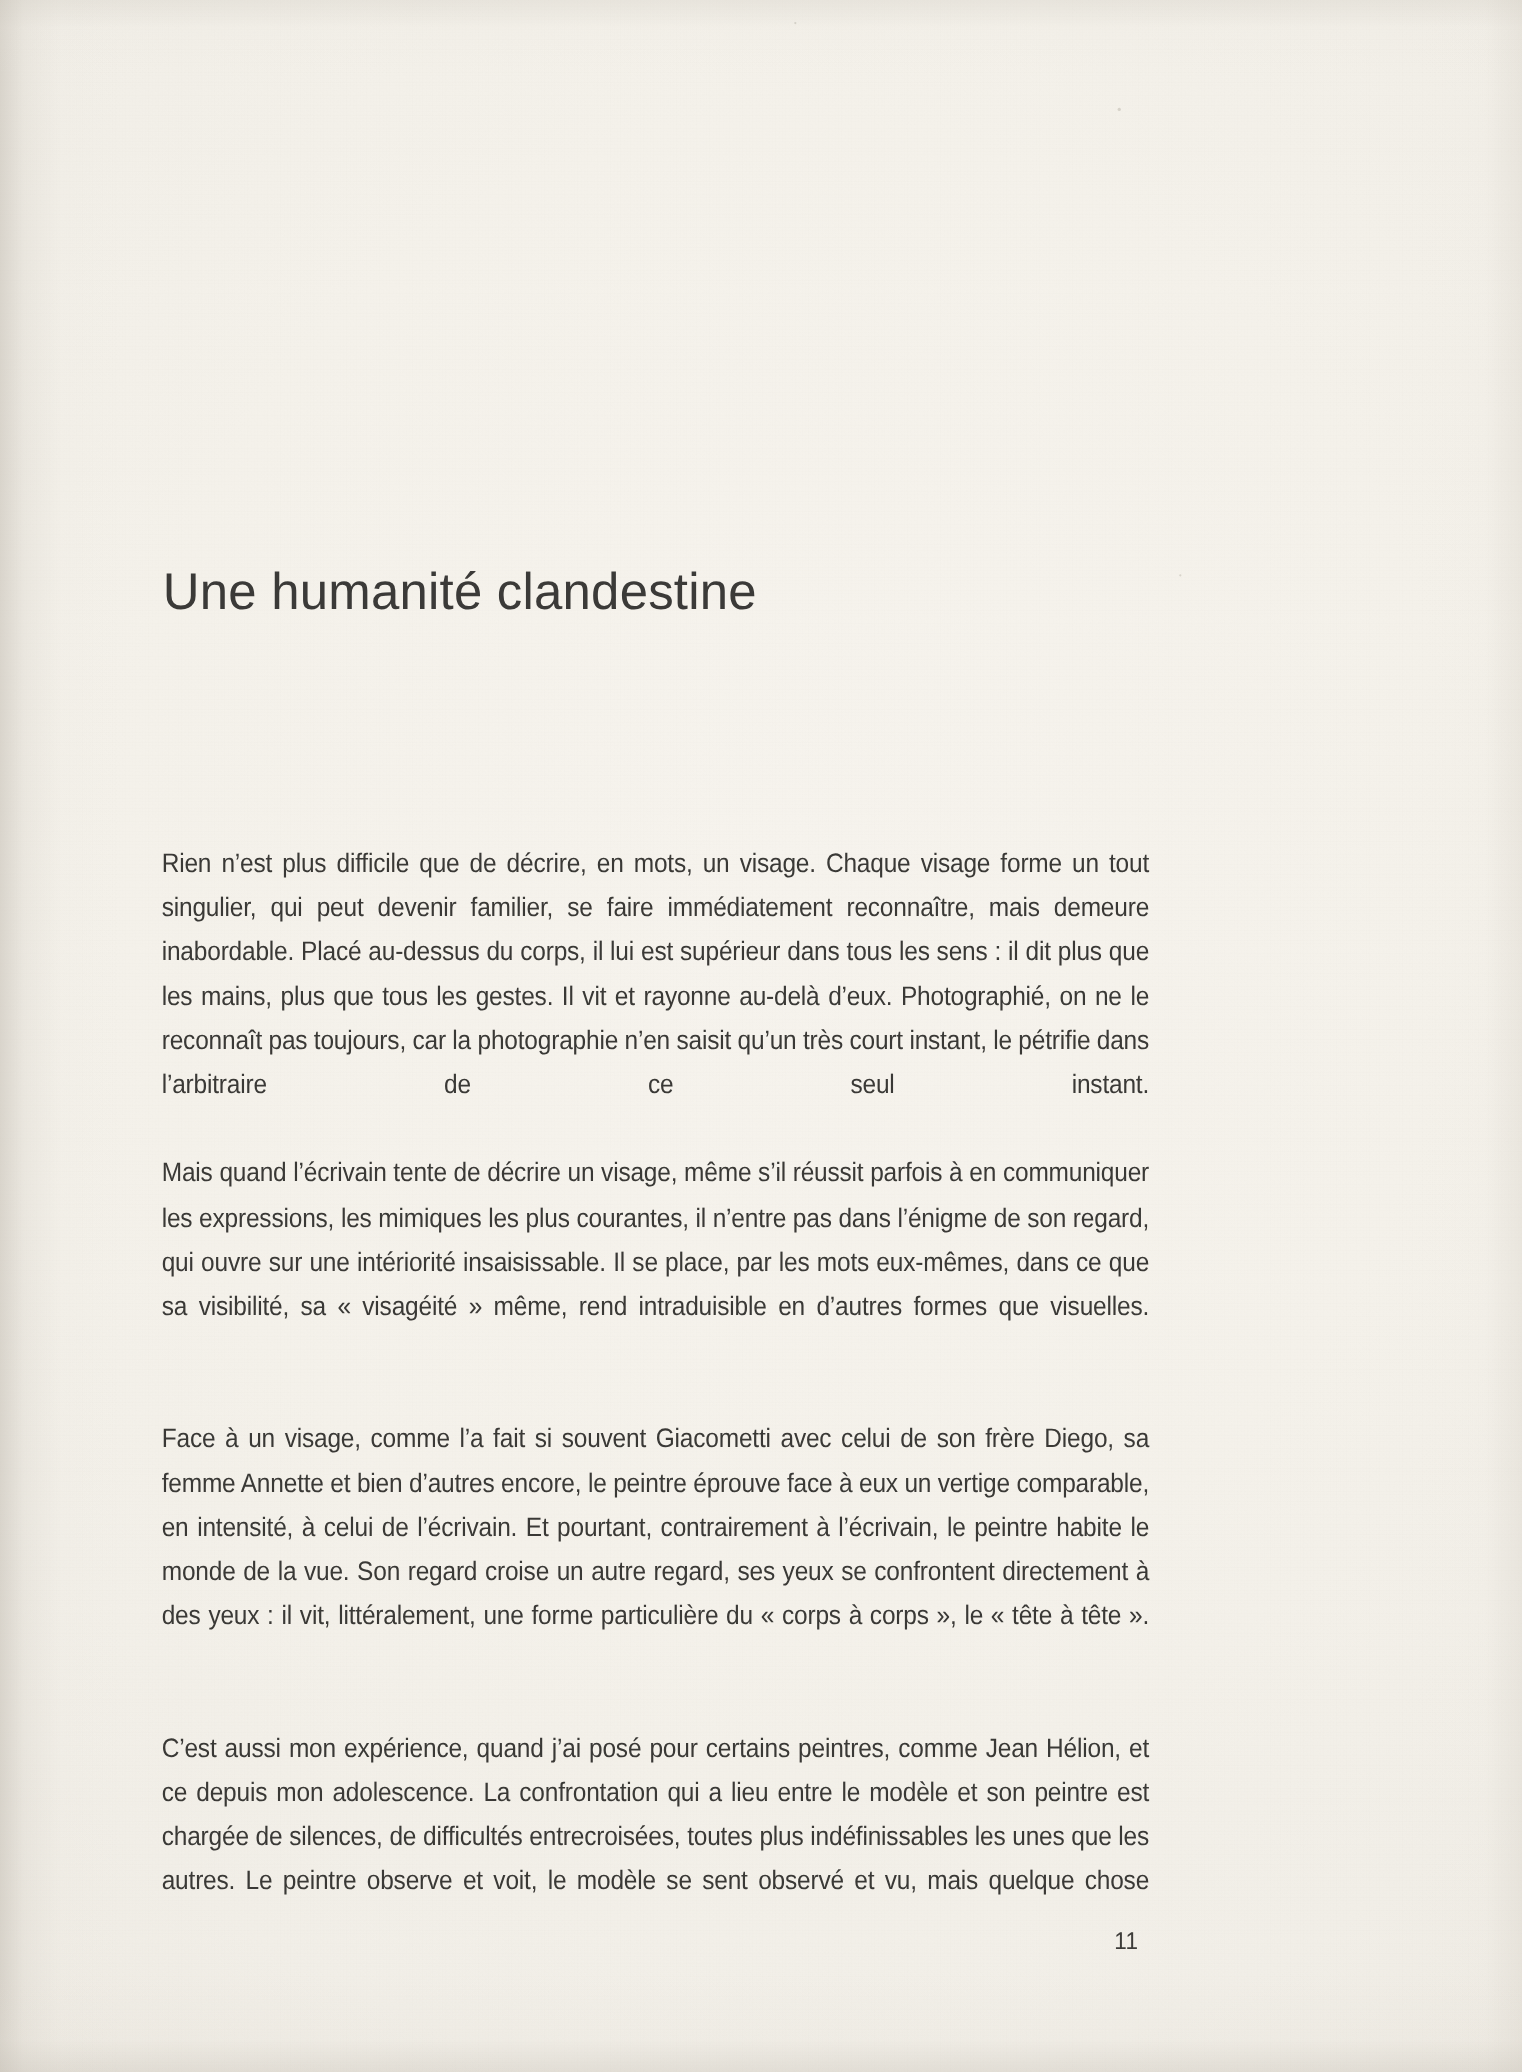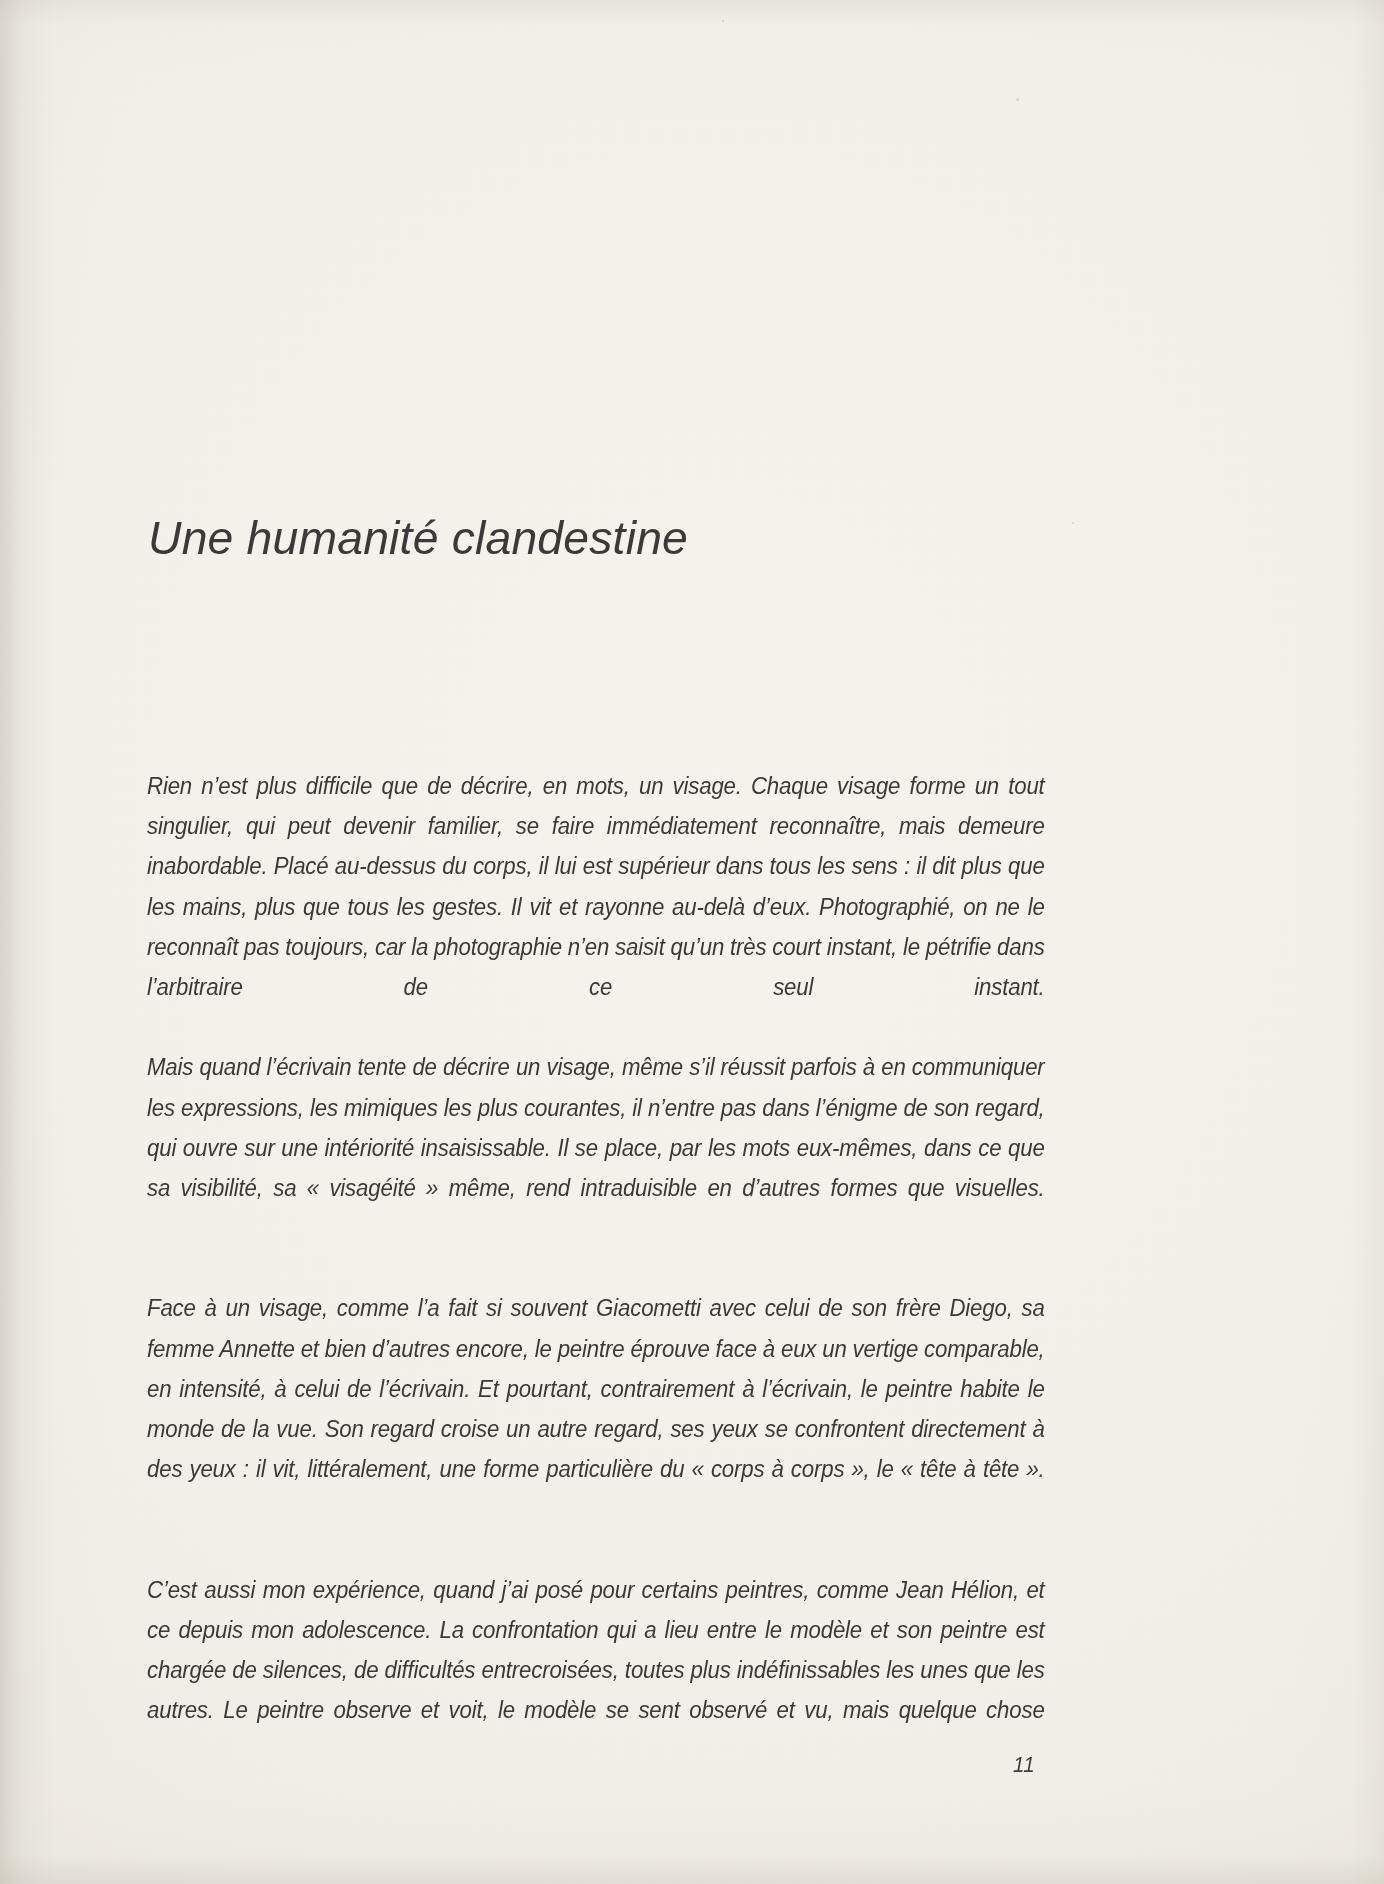--- a/index.html
+++ b/index.html
@@ -80,21 +80,20 @@
         rgba(120,112,100,0.0) 3px);
   }
 
   
   .content {
     position: absolute;
     left: 0;
     top: 0;
     width: 1384px;
     height: 1884px;
-    font-style: italic;
   }
 
   .page-title {
     position: absolute;
     left: 148px;
     top: 478px;
     width: 900px;
     font-family: "Liberation Sans", sans-serif;
     font-size: 47px;
     line-height: 58px;

